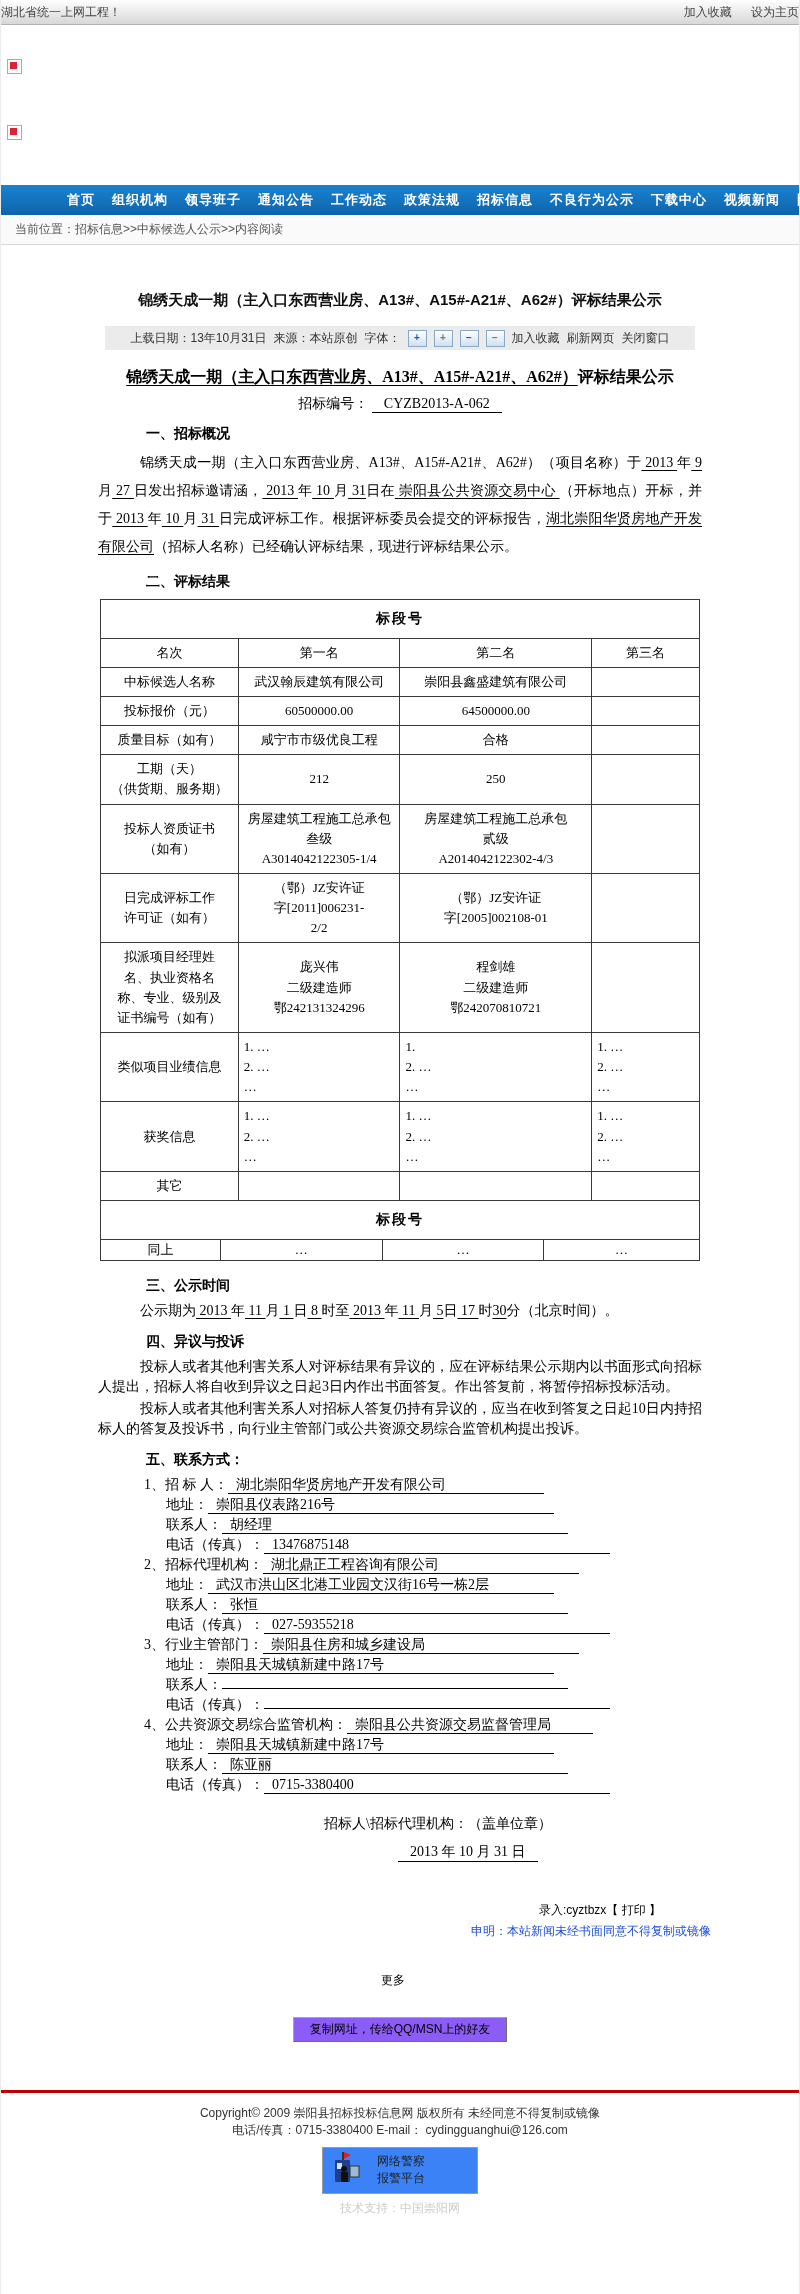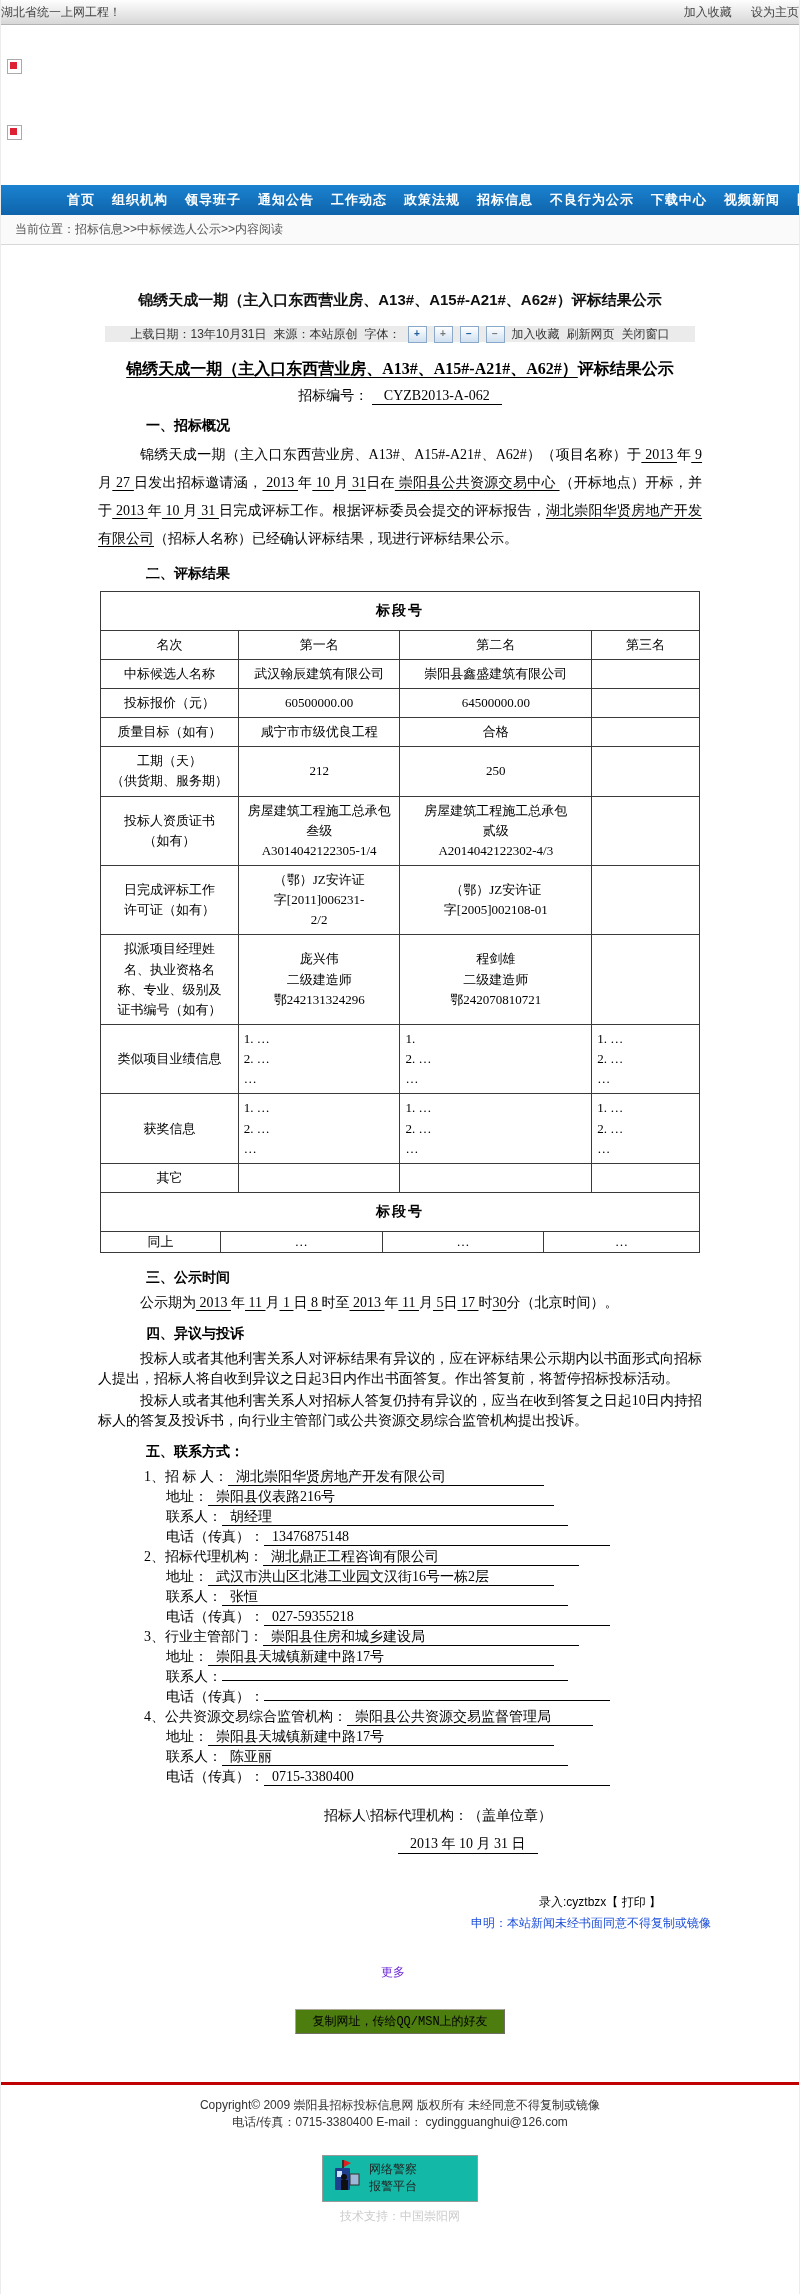--- a/index.html
+++ b/index.html
@@ -18,21 +18,21 @@
   
   .nav{height:30px;background:linear-gradient(#1b82d0,#0e64ab);display:flex;align-items:center;
        padding-left:66px;gap:17px}
   .nav span{color:#fff;font-size:13px;font-weight:bold;cursor:pointer;letter-spacing:1px;white-space:nowrap}
   
   .crumb{height:29px;background:#fafafa;border-bottom:1px solid #d8d8d8;display:flex;align-items:center;
          padding-left:14px;font-size:12px;color:#555}
   
   .article{padding-top:46px}
   .art-title{text-align:center;font-size:15px;font-weight:bold;color:#101010}
-  .meta{width:590px;margin:16px auto 0;background:#ebebeb;height:16px;display:flex;align-items:center;
+  .meta{width:590px;margin:16px auto 0;background:#ebebeb;height:24px;display:flex;align-items:center;
         justify-content:center;font-size:12px;color:#333;gap:7px;white-space:nowrap}
   .meta .mlink{cursor:pointer}
   .ibox{display:inline-block;width:17px;height:15px;border:1px solid #8aa8c8;background:linear-gradient(#ffffff,#cfe0f0);
         font-size:10px;line-height:13px;text-align:center;color:#246;cursor:pointer;position:relative}
   .ibox::before{font-weight:bold}
   .zi1::before{content:"+"}.zi2::before{content:"+"}.zi3::before{content:"−"}.zi4::before{content:"−"}
   .zi1,.zi3{color:#1a5c9e}.zi2,.zi4{color:#777}
   
   .doc{width:604px;margin:14px auto 0;font-family:"Liberation Serif","DejaVu Serif",serif;color:#000;font-size:14px}
   .doc-heading{text-align:center;font-size:16px;font-weight:bold;line-height:25px}
@@ -59,29 +59,29 @@
   .cv.main{min-width:300px}
   
   .sign1{margin:20px 0 0 226px}
   .sign2{margin:10px 0 0 300px}
   
   .entry{text-align:right;padding-right:138px;margin-top:40px;font-size:12px;color:#000;
          font-family:"Liberation Sans",sans-serif}
   .entry .print{cursor:pointer}
   .statement{text-align:right;padding-right:88px;margin-top:4px;font-size:12px;color:#1d4ed8;
              font-family:"Liberation Sans",sans-serif}
-  .more{margin:32px 0 0 380px;font-size:12px;color:#6d28d9;cursor:pointer;display:inline-block}
+  .more{margin:32px 0 0 380px;font-size:12px;color:#000000;cursor:pointer;display:inline-block}
   .share{text-align:center;margin-top:28px}
-  .share button{background:#4d7c0f;border:1px solid #aca899;border-right-color:#716f64;border-bottom-color:#716f64;
-                font-size:12px;padding:3px 16px;cursor:pointer;font-family:Liberation Mono, monospace}
+  .share button{background:#8b5cf6;border:1px solid #aca899;border-right-color:#716f64;border-bottom-color:#716f64;
+                font-size:12px;padding:3px 16px;cursor:pointer;font-family:Liberation Sans, sans-serif}
   
   .redline{height:3px;background:#c00000;margin-top:48px}
   .footer{text-align:center;font-size:12px;color:#333;margin-top:12px;line-height:17px}
-  .police{width:138px;margin:24px auto 0;border:1px solid #9a9a9a;display:flex;align-items:center;
-          padding:3px 8px;gap:8px;background:#14b8a6;cursor:pointer}
+  .police{width:138px;margin:8px auto 0;border:1px solid #9a9a9a;display:flex;align-items:center;
+          padding:3px 8px;gap:16px;background:#3b82f6;cursor:pointer}
   .police .ptxt{font-size:12px;line-height:17px;text-align:left;color:#222}
   .support{color:#ccc;font-size:12px;text-align:center;margin-top:6px}
 </style>
 </head>
 <body>
 
 <div id="page">
 
   <div class="topbar">
     <span>湖北省统一上网工程！</span>

